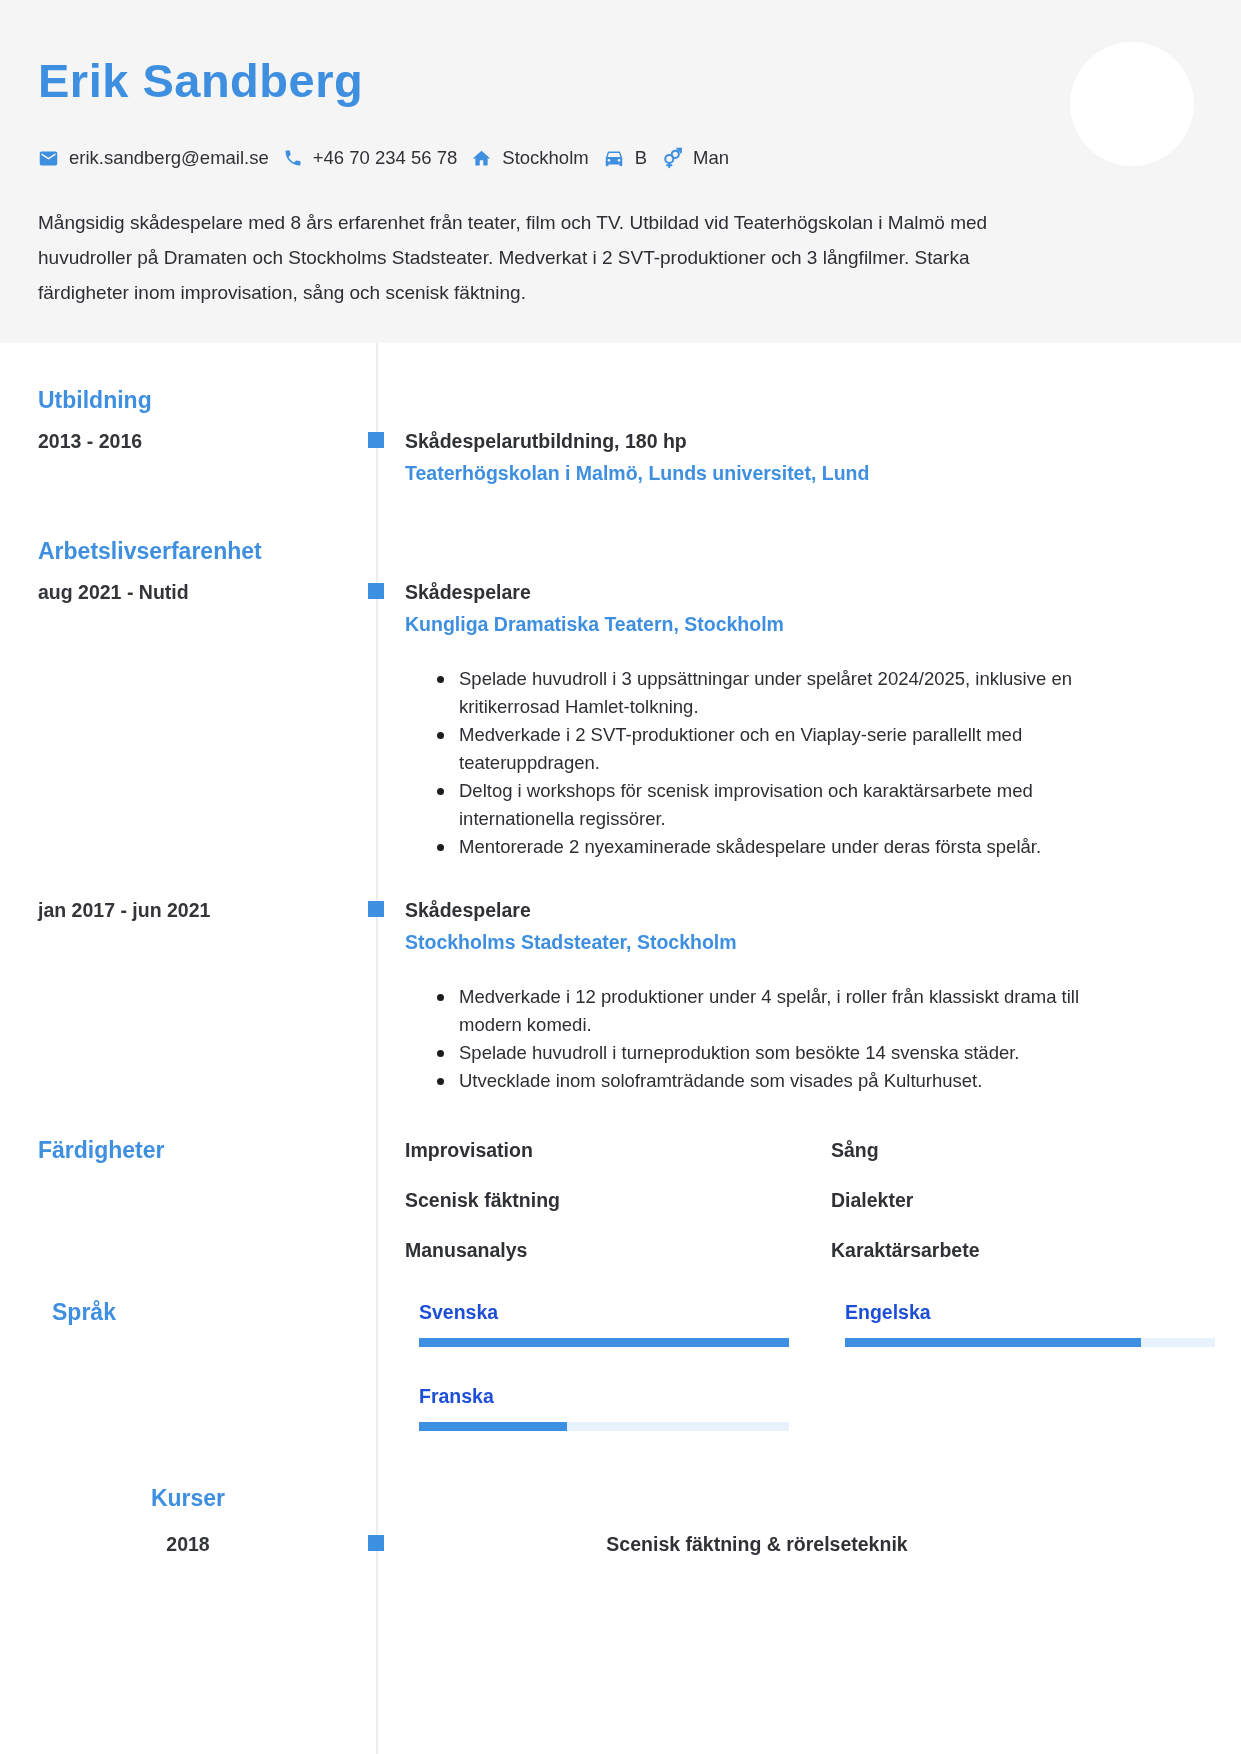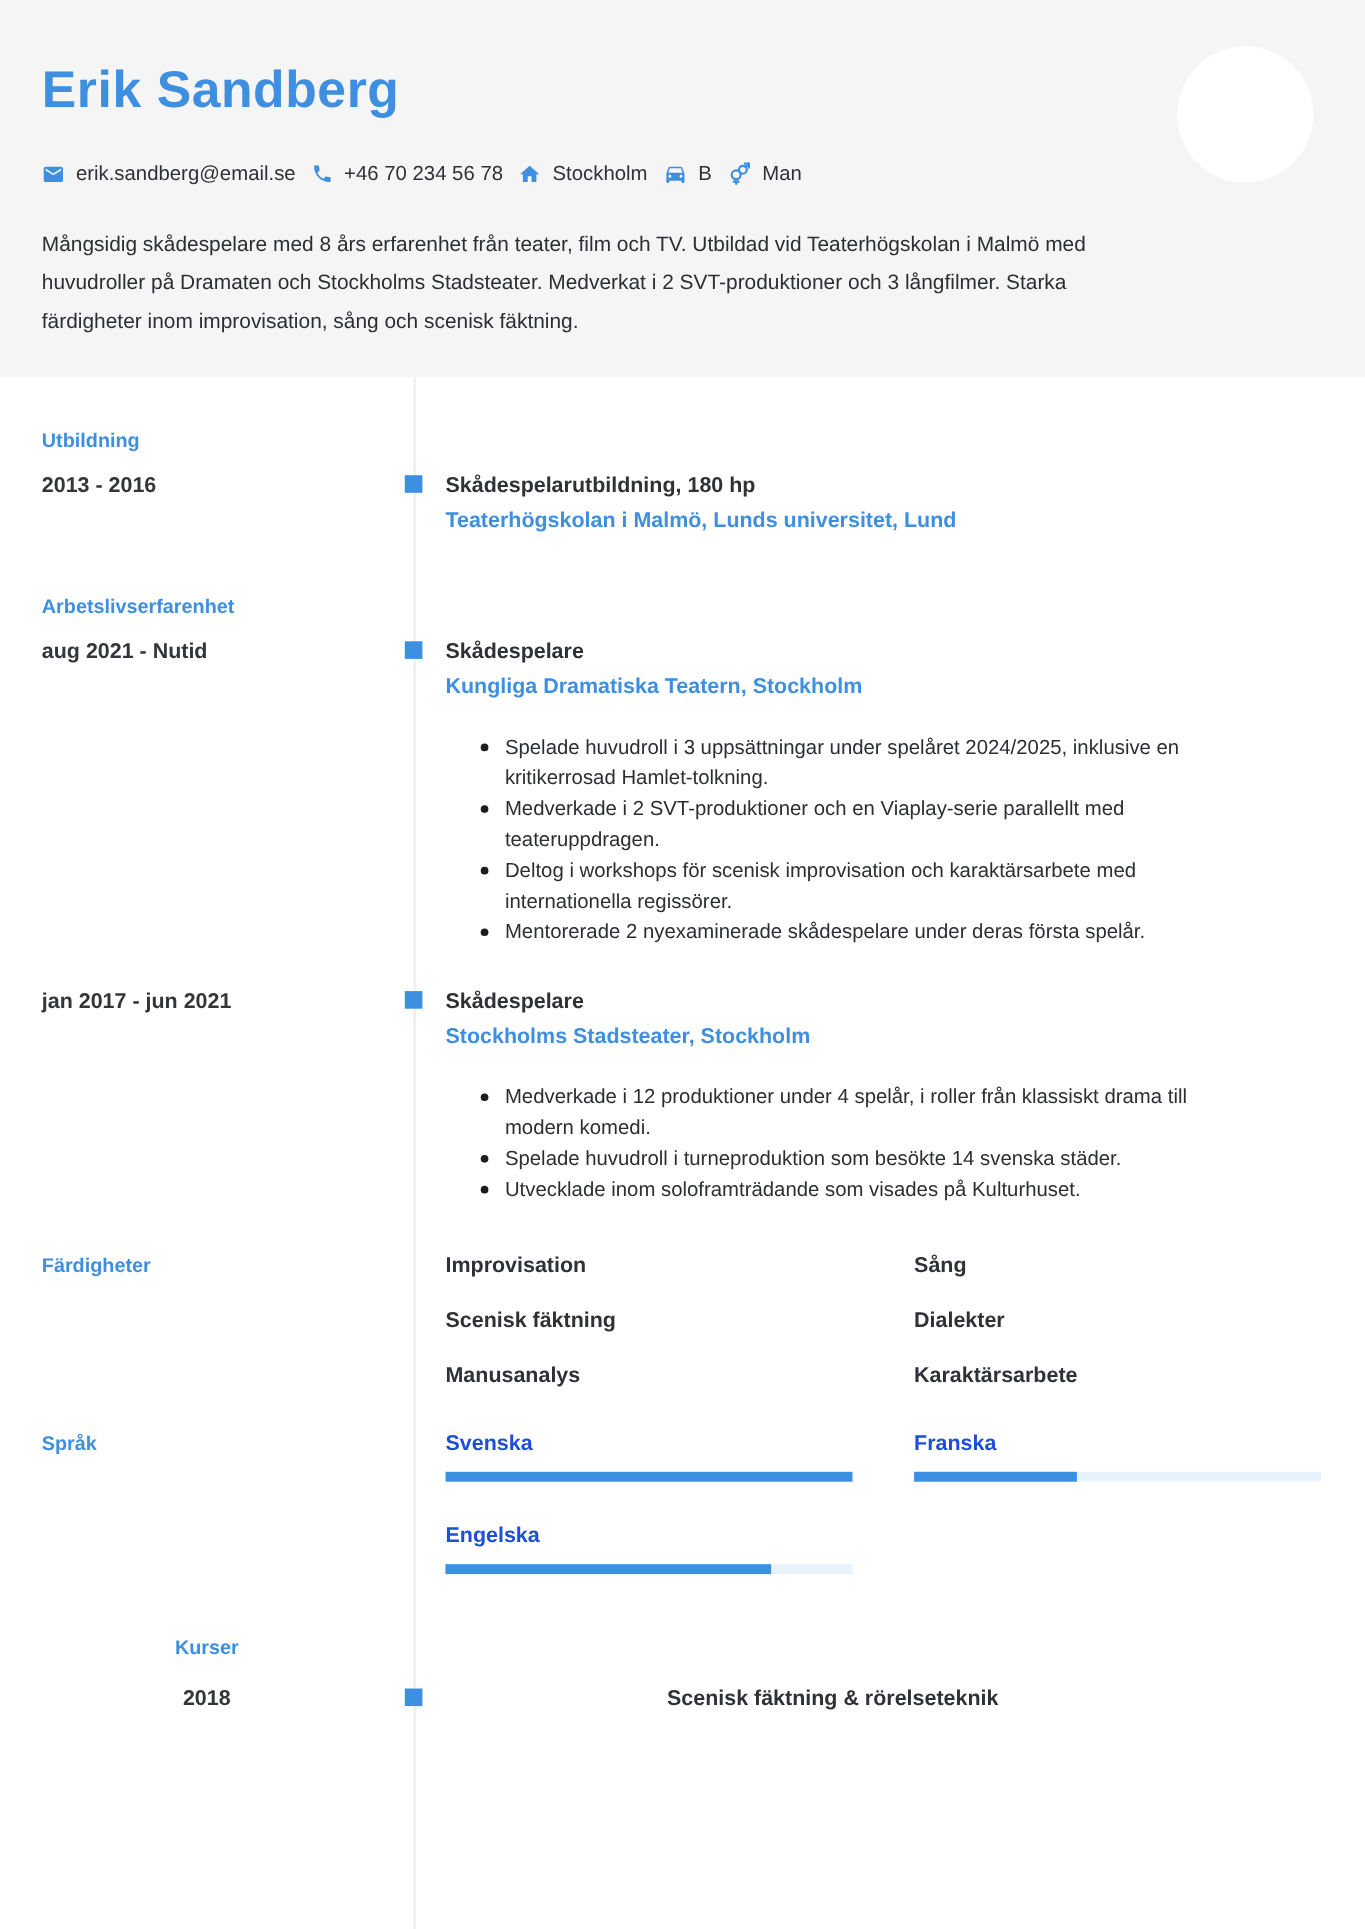--- a/index.html
+++ b/index.html
@@ -24,40 +24,40 @@
   .avatar {
     position:absolute; top:42px; right:47px; width:124px; height:124px;
     border-radius:50%; background:#ffffff;
   }
   
   .body { position:relative; height:1411px; padding-top:46px; }
   .timeline { position:absolute; left:376px; top:0; bottom:0; width:2px; background:#ededed; }
   .row { display:flex; padding-left:38px; }
   .left { width:300px; flex:0 0 300px; }
   .right { flex:1; position:relative; padding-left:67px; padding-right:132px; }
-  .section-title { font-size:18px; font-weight:700; color:#3e8fe0; line-height:22px; }
+  .section-title { font-size:23px; font-weight:700; color:#3e8fe0; line-height:22px; }
   .date { font-size:19.5px; font-weight:700; color:#33353a; line-height:26px; }
   .marker { position:absolute; left:30px; top:4px; width:16px; height:16px; background:#3d8fe2; }
   .entry-title { font-size:19.5px; font-weight:700; color:#2f3136; line-height:26px; }
   .entry-sub { font-size:19.5px; font-weight:700; color:#3e8fe0; line-height:26px; margin-top:6px; }
   ul.bullets { list-style:none; margin-top:28px; padding-left:54px; }
   ul.bullets li { position:relative; font-size:18.5px; line-height:28px; color:#2c2e33; }
   ul.bullets li::before {
     content:""; position:absolute; left:-22px; top:11px; width:7px; height:7px;
     border-radius:50%; background:#1d1d1d;
   }
   .sec-education { }
   .sec-education .section-title { margin-bottom:17px; }
   .sec-experience { margin-top:54px; }
   .sec-experience .section-title { margin-bottom:17px; }
   .entry-gap { margin-top:36px; }
   .sec-skills { margin-top:44px; }
   .skills-grid { display:grid; grid-template-columns:426px auto; row-gap:28px; }
   .skill-item { font-size:19.5px; font-weight:700; color:#2f3136; line-height:22px; }
-  .sec-languages { margin-top:40px; }
+  .sec-languages { margin-top:40px;padding-left:14px; }
   .lang-grid { display:grid; grid-template-columns:426px auto; row-gap:38px; }
   .lang-name { font-size:19.5px; font-weight:700; color:#1d4ed8; line-height:22px; }
   .lang-track { width:370px; height:9px; background:#e8f2fc; margin-top:15px; }
   .lang-fill { height:100%; background:#3d8fe2; }
   .sec-courses { margin-top:56px;text-align:center; }
   .sec-courses .section-title { margin-bottom:22px; }
 </style>
 </head>
 <body>
 
@@ -207,31 +207,31 @@
         </div>
         <div class="right">
           <div class="lang-grid">
             <div class="lang-item">
               <div class="lang-name">Svenska</div>
               <div class="lang-track">
                 <div class="lang-fill" style="width: 100%;"></div>
               </div>
             </div>
             <div class="lang-item">
+              <div class="lang-name">Engelska</div>
+              <div class="lang-track">
+                <div class="lang-fill" style="width: 80%;"></div>
+              </div>
+            </div>
+            <div class="lang-item">
               <div class="lang-name">Franska</div>
               <div class="lang-track">
                 <div class="lang-fill" style="width: 40%;"></div>
               </div>
             </div>
-            <div class="lang-item">
-              <div class="lang-name">Engelska</div>
-              <div class="lang-track">
-                <div class="lang-fill" style="width: 80%;"></div>
-              </div>
-            </div>
           </div>
         </div>
       </div>
     </section>
 
     <section class="sec-courses">
       <div class="row">
         <div class="left">
           <h2 class="section-title">Kurser</h2>
         </div>

